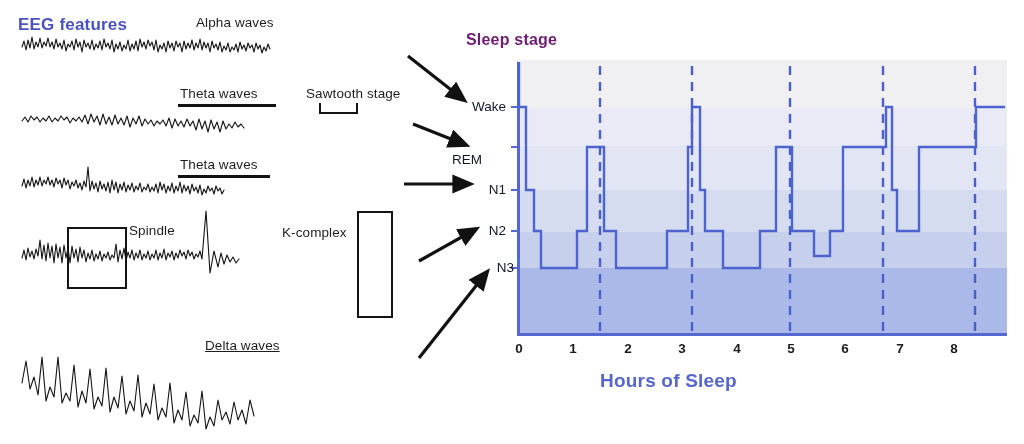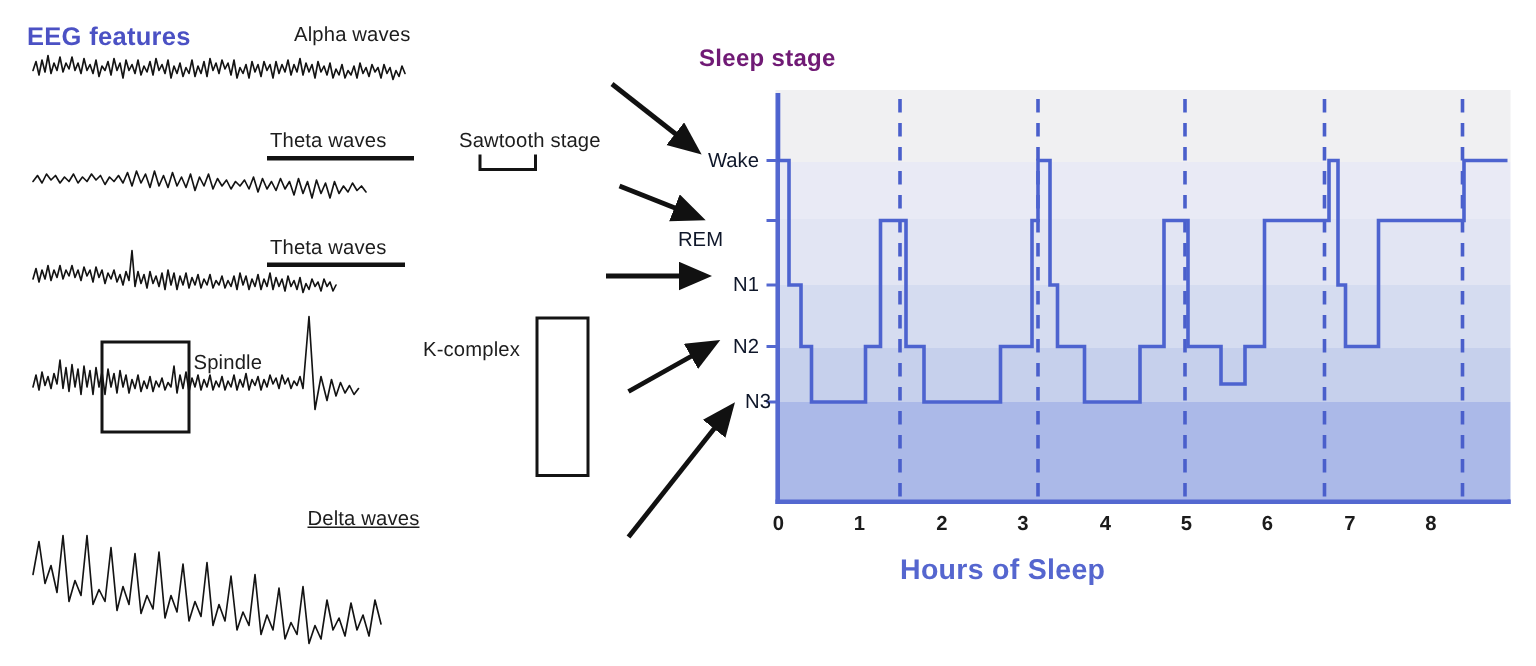--- a/index.html
+++ b/index.html
@@ -107,21 +107,21 @@
 <div class="abs wave-label" style="left:196px;top:15px;">Alpha waves</div>
 
 <div class="abs wave-label" style="left:180px;top:86px;">Theta waves</div>
 <div class="abs underbar" style="left:178px;top:104px;width:98px;"></div>
 
 <div class="abs wave-label" style="left:306px;top:86px;">Sawtooth stage</div>
 
 <div class="abs wave-label" style="left:180px;top:157px;">Theta waves</div>
 <div class="abs underbar" style="left:178px;top:175px;width:92px;"></div>
 
-<div class="abs wave-label" style="left:129px;top:234px;">Spindle</div>
+<div class="abs wave-label" style="left:129px;top:223px;">Spindle</div>
 
 <div class="abs wave-label" style="left:282px;top:225px;">K-complex</div>
 
 <div class="abs wave-label" style="left:205px;top:338px;text-decoration:underline;">Delta waves</div>
 
 <div class="abs" id="sleep-stage-title">Sleep stage</div>
 
 <svg class="abs" id="hypnogram" width="1024" height="444">
 
   <g>

